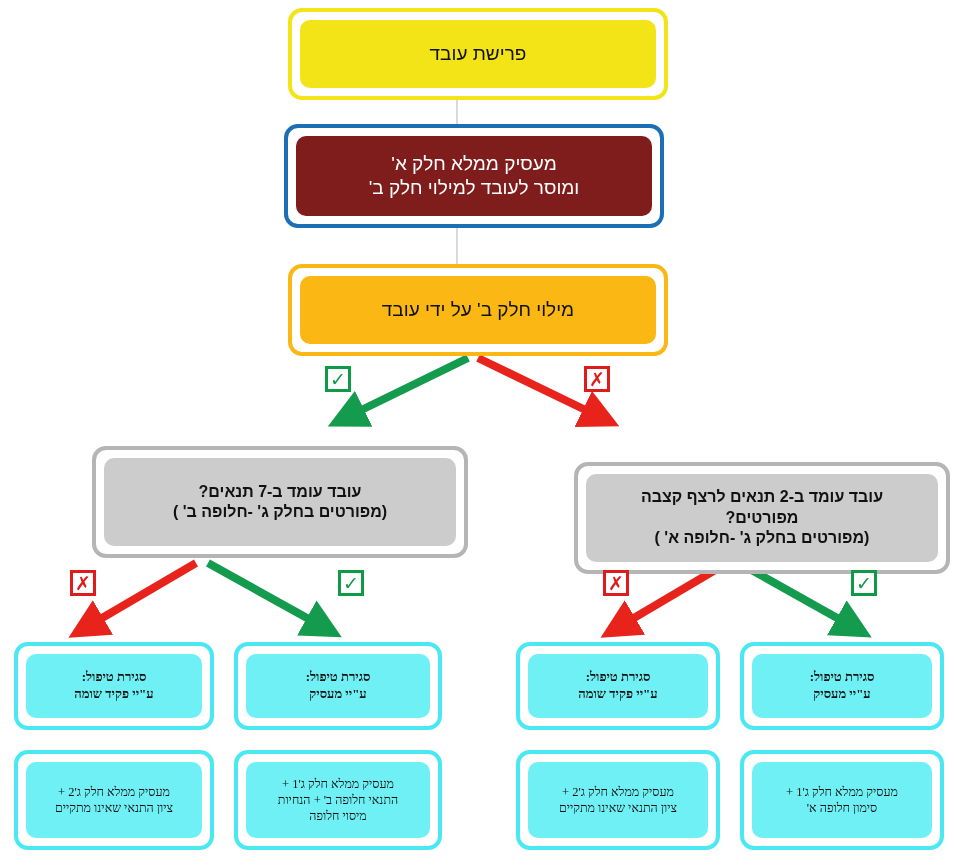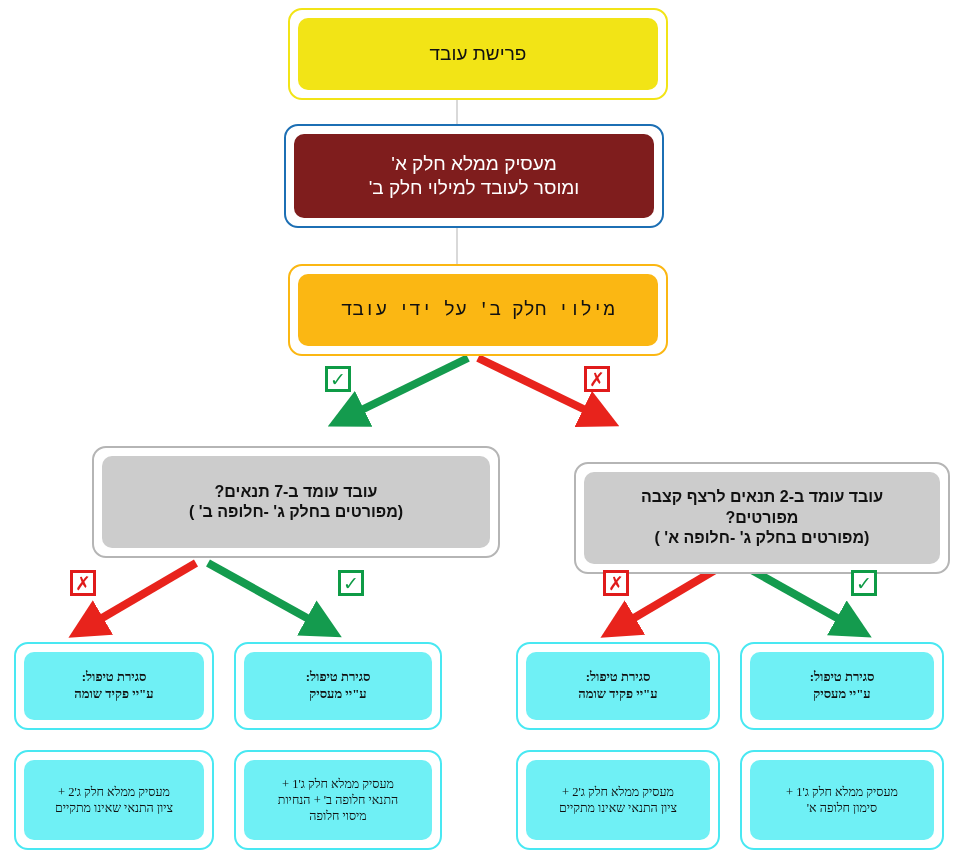--- a/index.html
+++ b/index.html
@@ -17,21 +17,21 @@
     background: #ffffff;
     overflow: hidden;
   }
 
   
   .node {
     position: absolute;
     box-sizing: border-box;
     background: #ffffff;
     border-radius: 14px;
-    border: 2px solid #000000;
+    border: 4px solid #000000;
     display: flex;
     align-items: center;
     justify-content: center;
     padding: 8px;
     z-index: 3;
   }
   .plate {
     box-sizing: border-box;
     width: 100%;
     height: 100%;
@@ -55,21 +55,21 @@
   }
   
   .node.blue { border-color: #1C6FB4; }
   .node.blue .plate {
     background: #7f1d1d;
     color: #ffffff;
     font-size: 19px;
     font-weight: 400;
   }
   
-  .node.amber { border-color: #FBB713; font-family: Liberation Mono, monospace; }
+  .node.amber { border-color: #FBB713; }
   .node.amber .plate {
     background: #FBB713;
     color: #111111;
     font-size: 19px;
     font-weight: 400;
   }
   
   .node.grey { border-color: #b5b5b5; }
   .node.grey .plate {
     background: #cccccc;
@@ -181,21 +181,21 @@
     </div>
   </div>
 
   <div class="marker" style="left:325px; top:366px;">
     <span>✓</span>
   </div>
   <div class="marker x" style="left:584px; top:366px;">
     <span>✗</span>
   </div>
 
-  <div class="node grey" style="left:92px; top:446px; width:408px; height:112px;">
+  <div class="node grey" style="left:92px; top:446px; width:376px; height:112px;">
     <div class="plate">
       <div>
         <div>עובד עומד ב-7 תנאים?</div>
         <div>(מפורטים בחלק ג' -חלופה ב' )</div>
       </div>
     </div>
   </div>
 
   <div class="node grey" style="left:574px; top:462px; width:376px; height:112px;">
     <div class="plate">

